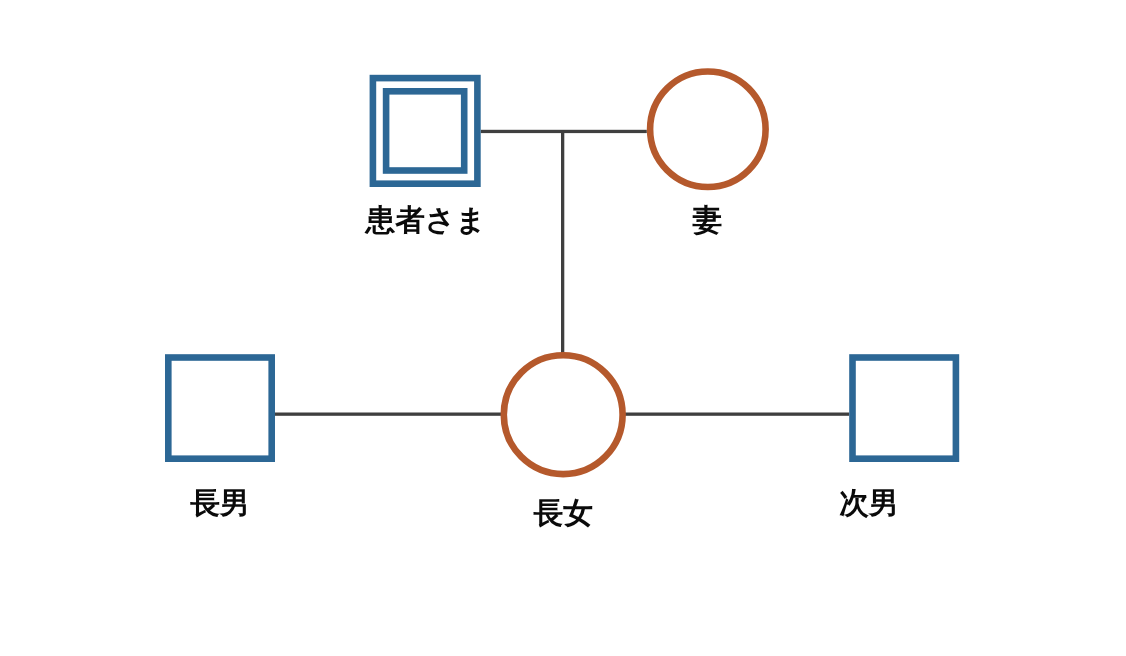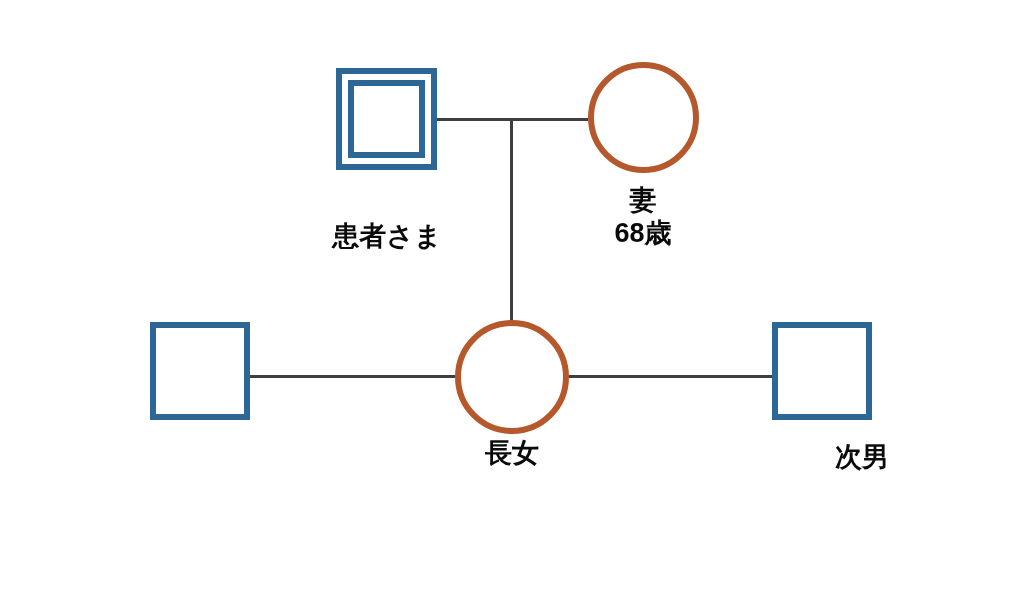--- a/index.html
+++ b/index.html
@@ -58,37 +58,37 @@
 <div class="canvas">
 
   <div class="line" style="left:436px; top:118px; width:152px; height:3px;"></div>
   <div class="line" style="left:510px; top:119px; width:3px; height:203px;"></div>
   <div class="line" style="left:250px; top:375px; width:207px; height:3px;"></div>
   <div class="line" style="left:568px; top:375px; width:205px; height:3px;"></div>
 
   <div class="shape square" style="left:336px; top:68px; width:101px; height:102px;">
     <div class="square-inner"></div>
   </div>
-  <div class="label" style="left:277px; top:184px;margin-top:36px;">
+  <div class="label" style="left:277px; top:184px;">
     <div>患者さま</div>
   </div>
 
   <div class="shape circle" style="left:588px; top:62px; width:111px; height:111px;"></div>
   <div class="label" style="left:533px; top:184px;">
     <div>妻</div>
-    <div>68歳</div>
   </div>
 
   <div class="shape square" style="left:150px; top:322px; width:100px; height:98px;"></div>
   <div class="label" style="left:90px; top:441px;">
+    <div>長男</div>
   </div>
 
   <div class="shape circle" style="left:455px; top:320px; width:114px; height:114px;"></div>
-  <div class="label" style="left:402px; top:437px;">
+  <div class="label" style="left:402px; top:450px;">
     <div>長女</div>
   </div>
 
   <div class="shape square" style="left:772px; top:322px; width:100px; height:98px;"></div>
-  <div class="label" style="left:752px; top:441px;">
+  <div class="label" style="left:680px; top:441px;">
     <div>次男</div>
   </div>
 
 </div>
 
 </body></html>

